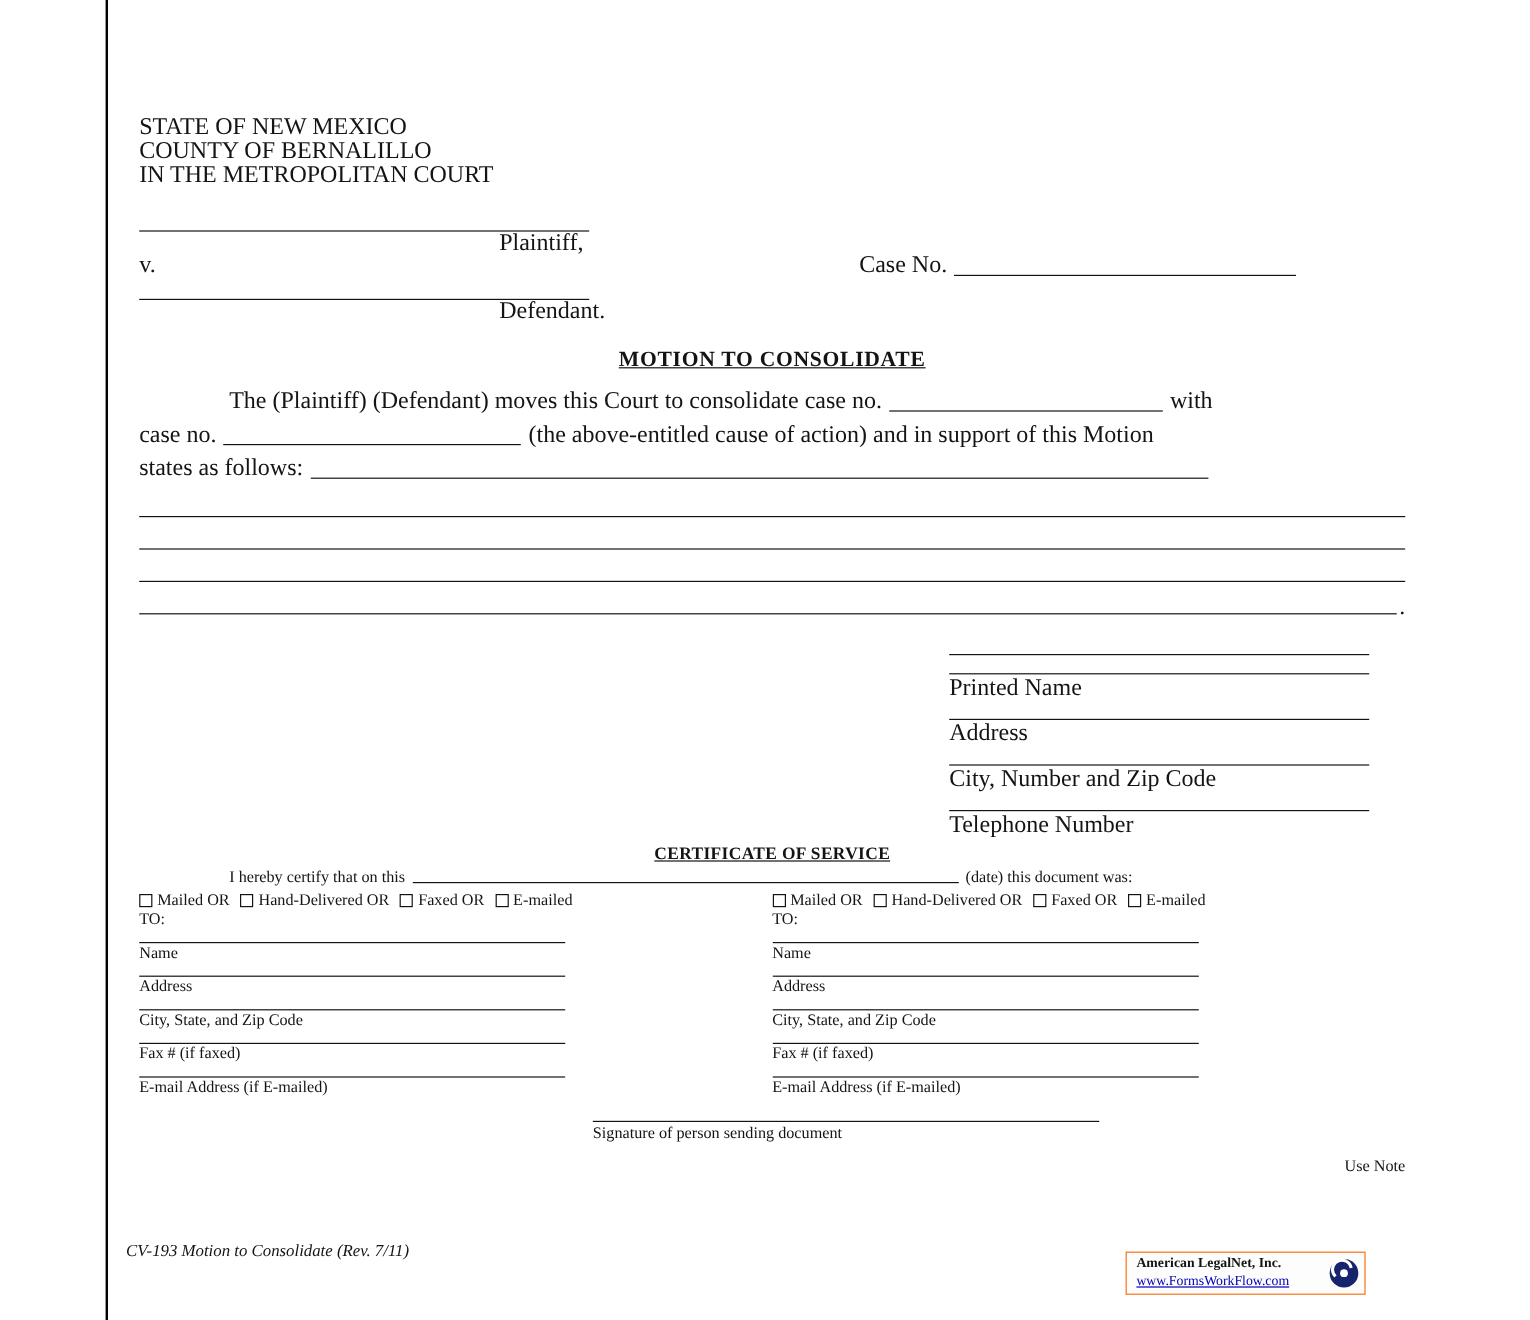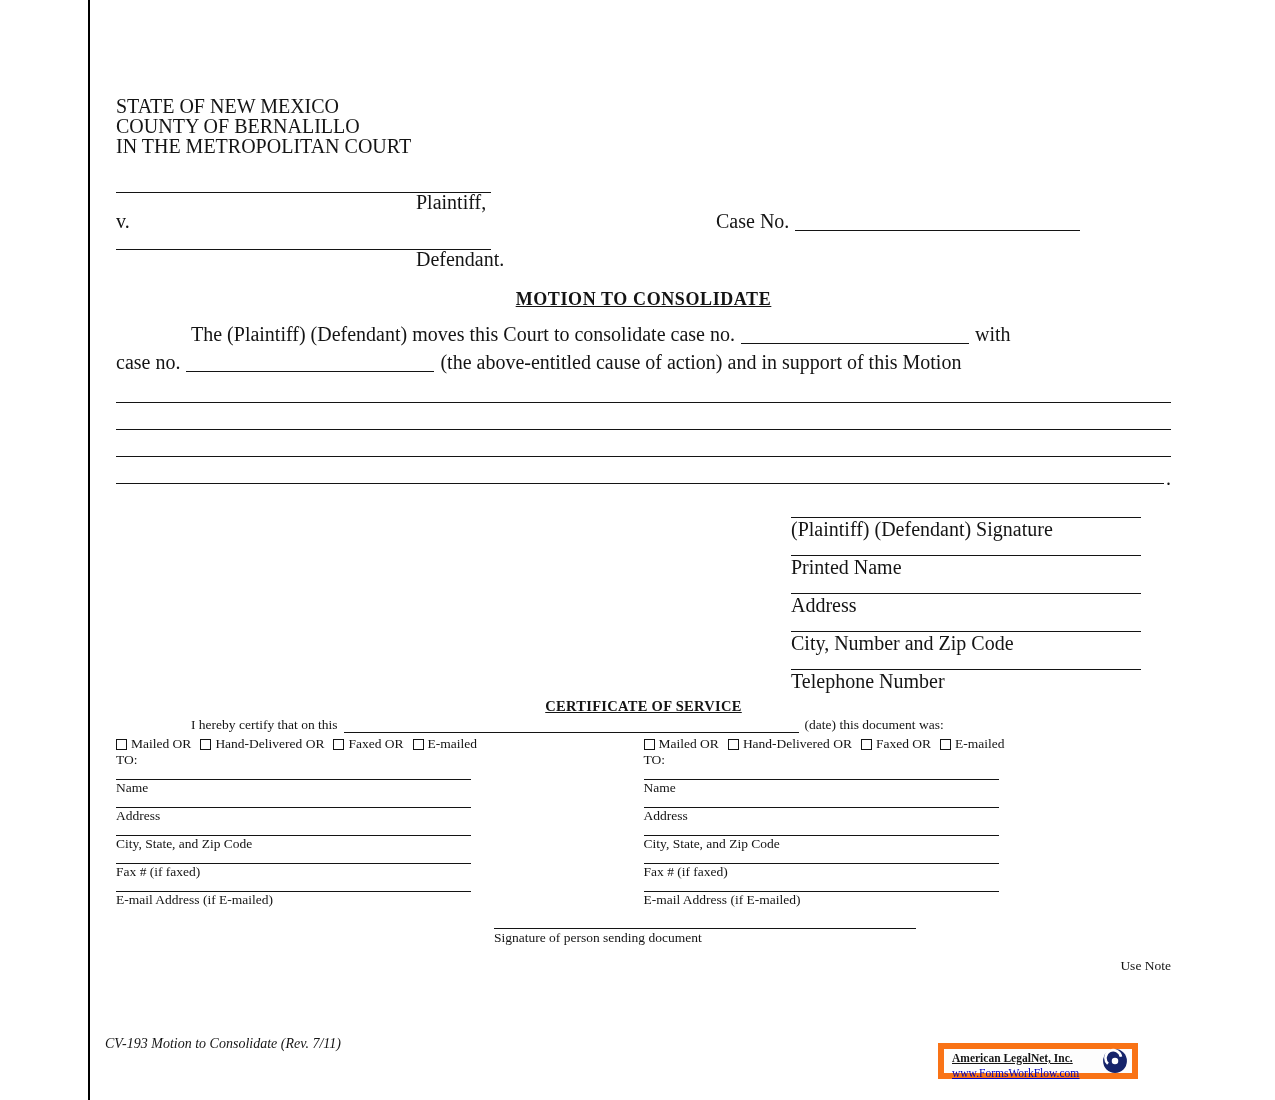--- a/index.html
+++ b/index.html
@@ -38,21 +38,21 @@
   .rule-last .dot { display:flex; align-items:flex-end; font-size:20px; line-height:12px; padding-left:2px; }
 
   
   .sig-block { width:350px; margin-left:675px; margin-top:18px; font-size:20px; }
   .sig-entry .line { height:16px; border-bottom:1.4px solid #141414; }
   .sig-entry .label { height:22px; line-height:22px; }
 
   
   .certificate { margin-top:6px; font-size:13.5px; }
   .cert-title { text-align:center; font-size:14.5px; font-weight:bold; text-decoration:underline; letter-spacing:0.3px; }
-  .certify-row { display:flex; align-items:flex-end; padding-left:75px; margin-top:2px; line-height:16px; white-space:nowrap; }
+  .certify-row { display:flex; padding-left:75px; margin-top:2px; line-height:16px; white-space:nowrap; }
   .certify-row .blank { height:13px; }
   .cert-cols { display:flex; margin-top:3px;align-items:flex-end; }
   .cert-col { width:50%; }
   .opt-row { display:flex; align-items:center; height:16px; }
   .opt { display:inline-flex; align-items:center; margin-right:9px; }
   .cb { width:11px; height:11px; border:1.5px solid #141414; display:inline-block; margin-right:4px; background:#fff; }
   .to-label { height:15px; line-height:15px; }
   .cert-field { margin-top:2px; }
   .cert-field .line { width:355px; height:11px; border-bottom:1px solid #141414; }
   .cert-field .flabel { height:15px; line-height:15px; }
@@ -60,21 +60,21 @@
   .sender { margin-top:10px; margin-left:378px; width:422px; font-size:13.5px; }
   .sender .line { height:12px; border-bottom:1px solid #141414; }
   .sender .slabel { height:17px; line-height:17px; }
 
   .use-note { margin-top:12px; text-align:right; font-size:13.5px; line-height:15px; }
   .use-note .un-title { margin-bottom:0px; }
 
   
   .form-id { position:absolute; left:105px; top:1036px; font-size:14px; font-style:italic; }
   .publisher-box { position:absolute; left:938px; top:1043px; width:200px; height:36px;
-                   border:6px solid #f97316; padding:2px 36px 2px 8px; background:#fdfdfd;text-decoration:underline; }
+                   border:1px solid #f97316; padding:2px 36px 2px 8px; background:#fdfdfd; }
   .pub-name { font-size:11.5px; font-weight:bold; line-height:15px; white-space:nowrap; }
   .pub-link { font-size:11.5px; line-height:15px; text-decoration:underline; white-space:nowrap; }
   .pub-logo { position:absolute; right:4px; top:50%; transform:translateY(-50%); width:26px; height:26px; }
 </style>
 </head>
 <body>
 
 <div class="page">
   <div class="scan-line"></div>
 
@@ -103,33 +103,35 @@
 
     <h1 class="title">MOTION TO CONSOLIDATE</h1>
 
     <section class="motion">
       <div class="m-line indent">
         <span>The (Plaintiff) (Defendant) moves this Court to consolidate case no.</span><span class="blank" style="width:228px"></span><span>with</span>
       </div>
       <div class="m-line">
         <span>case no.</span><span class="blank" style="width:248px"></span><span>(the above-entitled cause of action) and in support of this Motion</span>
       </div>
+      <div class="m-line">
+        <span>states as follows:</span><span class="blank" style="width:748px"></span>
+      </div>
       <div class="rule"></div>
       <div class="rule"></div>
       <div class="rule"></div>
       <div class="rule-last">
         <span class="fill"></span>
         <span class="dot">.</span>
       </div>
     </section>
 
     <section class="sig-block">
       <div class="sig-entry">
         <div class="line"></div>
-        <div class="label">(Plaintiff) (Defendant) Signature</div>
       </div>
       <div class="sig-entry">
         <div class="line"></div>
         <div class="label">Printed Name</div>
       </div>
       <div class="sig-entry">
         <div class="line"></div>
         <div class="label">Address</div>
       </div>
       <div class="sig-entry">

